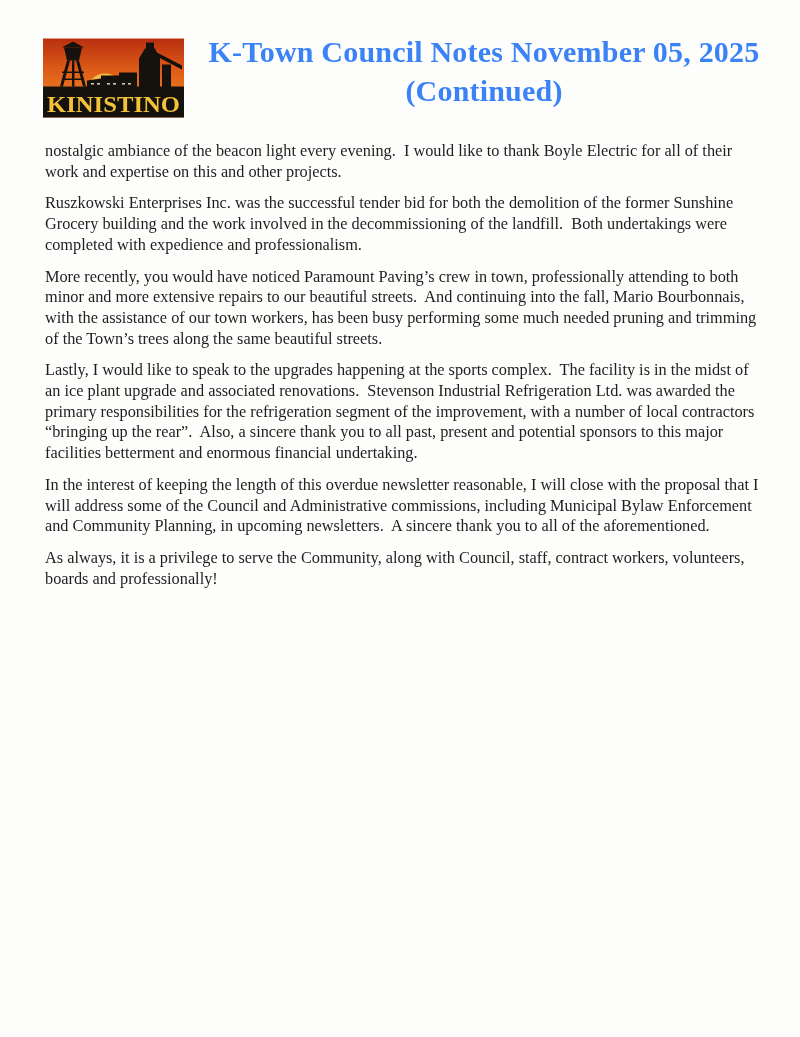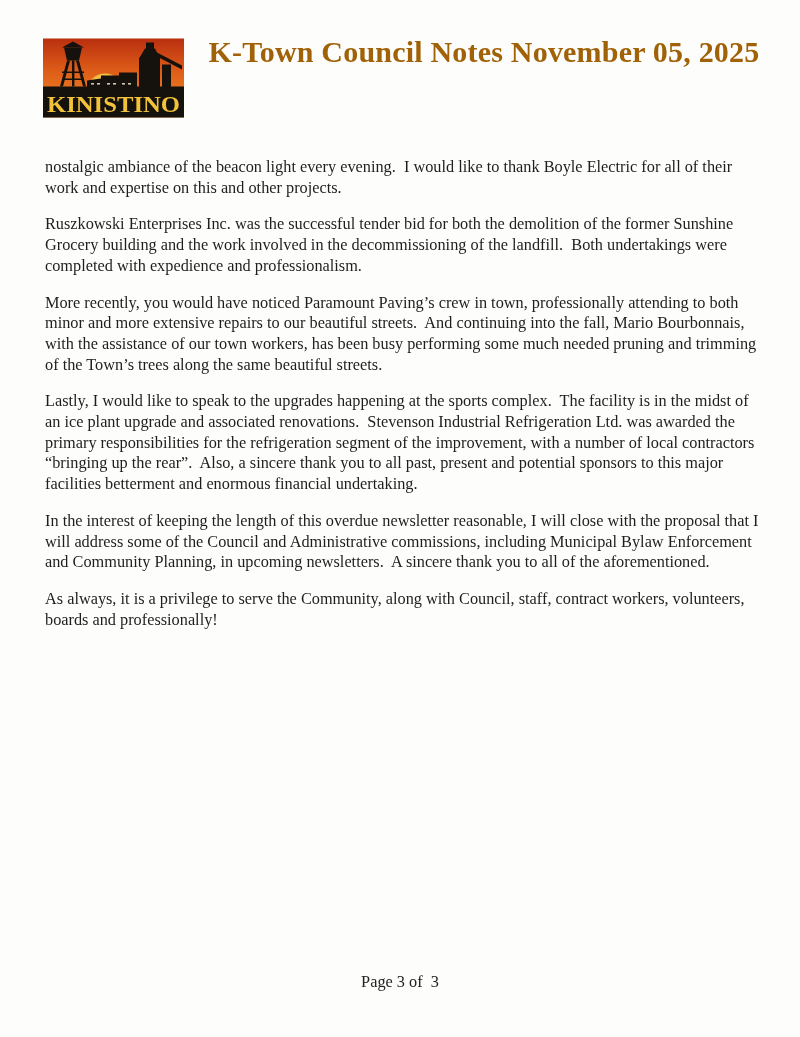--- a/index.html
+++ b/index.html
@@ -25,35 +25,35 @@
   .logo-wrap svg { display: block; width: 100%; height: 100%; }
   .title-block {
     position: absolute;
     left: 188px;
     top: 32px;
     width: 592px;
     text-align: center;
     font-weight: bold;
     font-size: 30px;
     line-height: 39px;
-    color: #a16207;
+    color: #3b82f6;
     letter-spacing: 0.2px;
   }
   
   .letter-body {
     position: absolute;
     left: 45px;
     top: 141px;
     width: 714px;
     font-size: 16.3px;
     line-height: 20.7px;
     color: #1e1e1e;
   }
   .letter-body p {
-    margin: 16px 0 11px 0;
+    margin: 0 0 11px 0;
     white-space: pre-wrap;
   }
   .closing { margin-top: 11px; }
   .salutation { margin-bottom: 0 !important; }
   .signature-svg {
     display: block;
     width: 300px;
     height: 88px;
     margin: -4px 0 0 10px;
   }
@@ -116,27 +116,27 @@
         <rect x="70" y="44.5" width="3" height="1.6"></rect>
         <rect x="79" y="44.5" width="3" height="1.6"></rect>
         <rect x="85" y="44.5" width="3" height="1.6"></rect>
       </g>
       <text x="70.5" y="73" fill="#f1c23a" font-family="'Liberation Serif',serif" font-weight="bold" font-size="24" text-anchor="middle" textLength="133" lengthAdjust="spacingAndGlyphs">KINISTINO</text>
     </svg>
   </div>
 
   <div class="title-block">
     <div>K-Town Council Notes November 05, 2025</div>
+    <div>(Continued)</div>
   </div>
 
   <div class="letter-body">
     <p>nostalgic ambiance of the beacon light every evening.  I would like to thank Boyle Electric for all of their work and expertise on this and other projects.</p>
     <p>Ruszkowski Enterprises Inc. was the successful tender bid for both the demolition of the former Sunshine Grocery building and the work involved in the decommissioning of the landfill.  Both undertakings were completed with expedience and professionalism.</p>
     <p>More recently, you would have noticed Paramount Paving’s crew in town, professionally attending to both minor and more extensive repairs to our beautiful streets.  And continuing into the fall, Mario Bourbonnais, with the assistance of our town workers, has been busy performing some much needed pruning and trimming of the Town’s trees along the same beautiful streets.</p>
     <p>Lastly, I would like to speak to the upgrades happening at the sports complex.  The facility is in the midst of an ice plant upgrade and associated renovations.  Stevenson Industrial Refrigeration Ltd. was awarded the primary responsibilities for the refrigeration segment of the improvement, with a number of local contractors “bringing up the rear”.  Also, a sincere thank you to all past, present and potential sponsors to this major facilities betterment and enormous financial undertaking.</p>
     <p>In the interest of keeping the length of this overdue newsletter reasonable, I will close with the proposal that I will address some of the Council and Administrative commissions, including Municipal Bylaw Enforcement and Community Planning, in upcoming newsletters.  A sincere thank you to all of the aforementioned.</p>
     <p>As always, it is a privilege to serve the Community, along with Council, staff, contract workers, volunteers, boards and professionally!</p>
 
   </div>
 
-  <div class="page-footer">Page 3 of  3</div>
 
 </div>
 
 </body></html>

